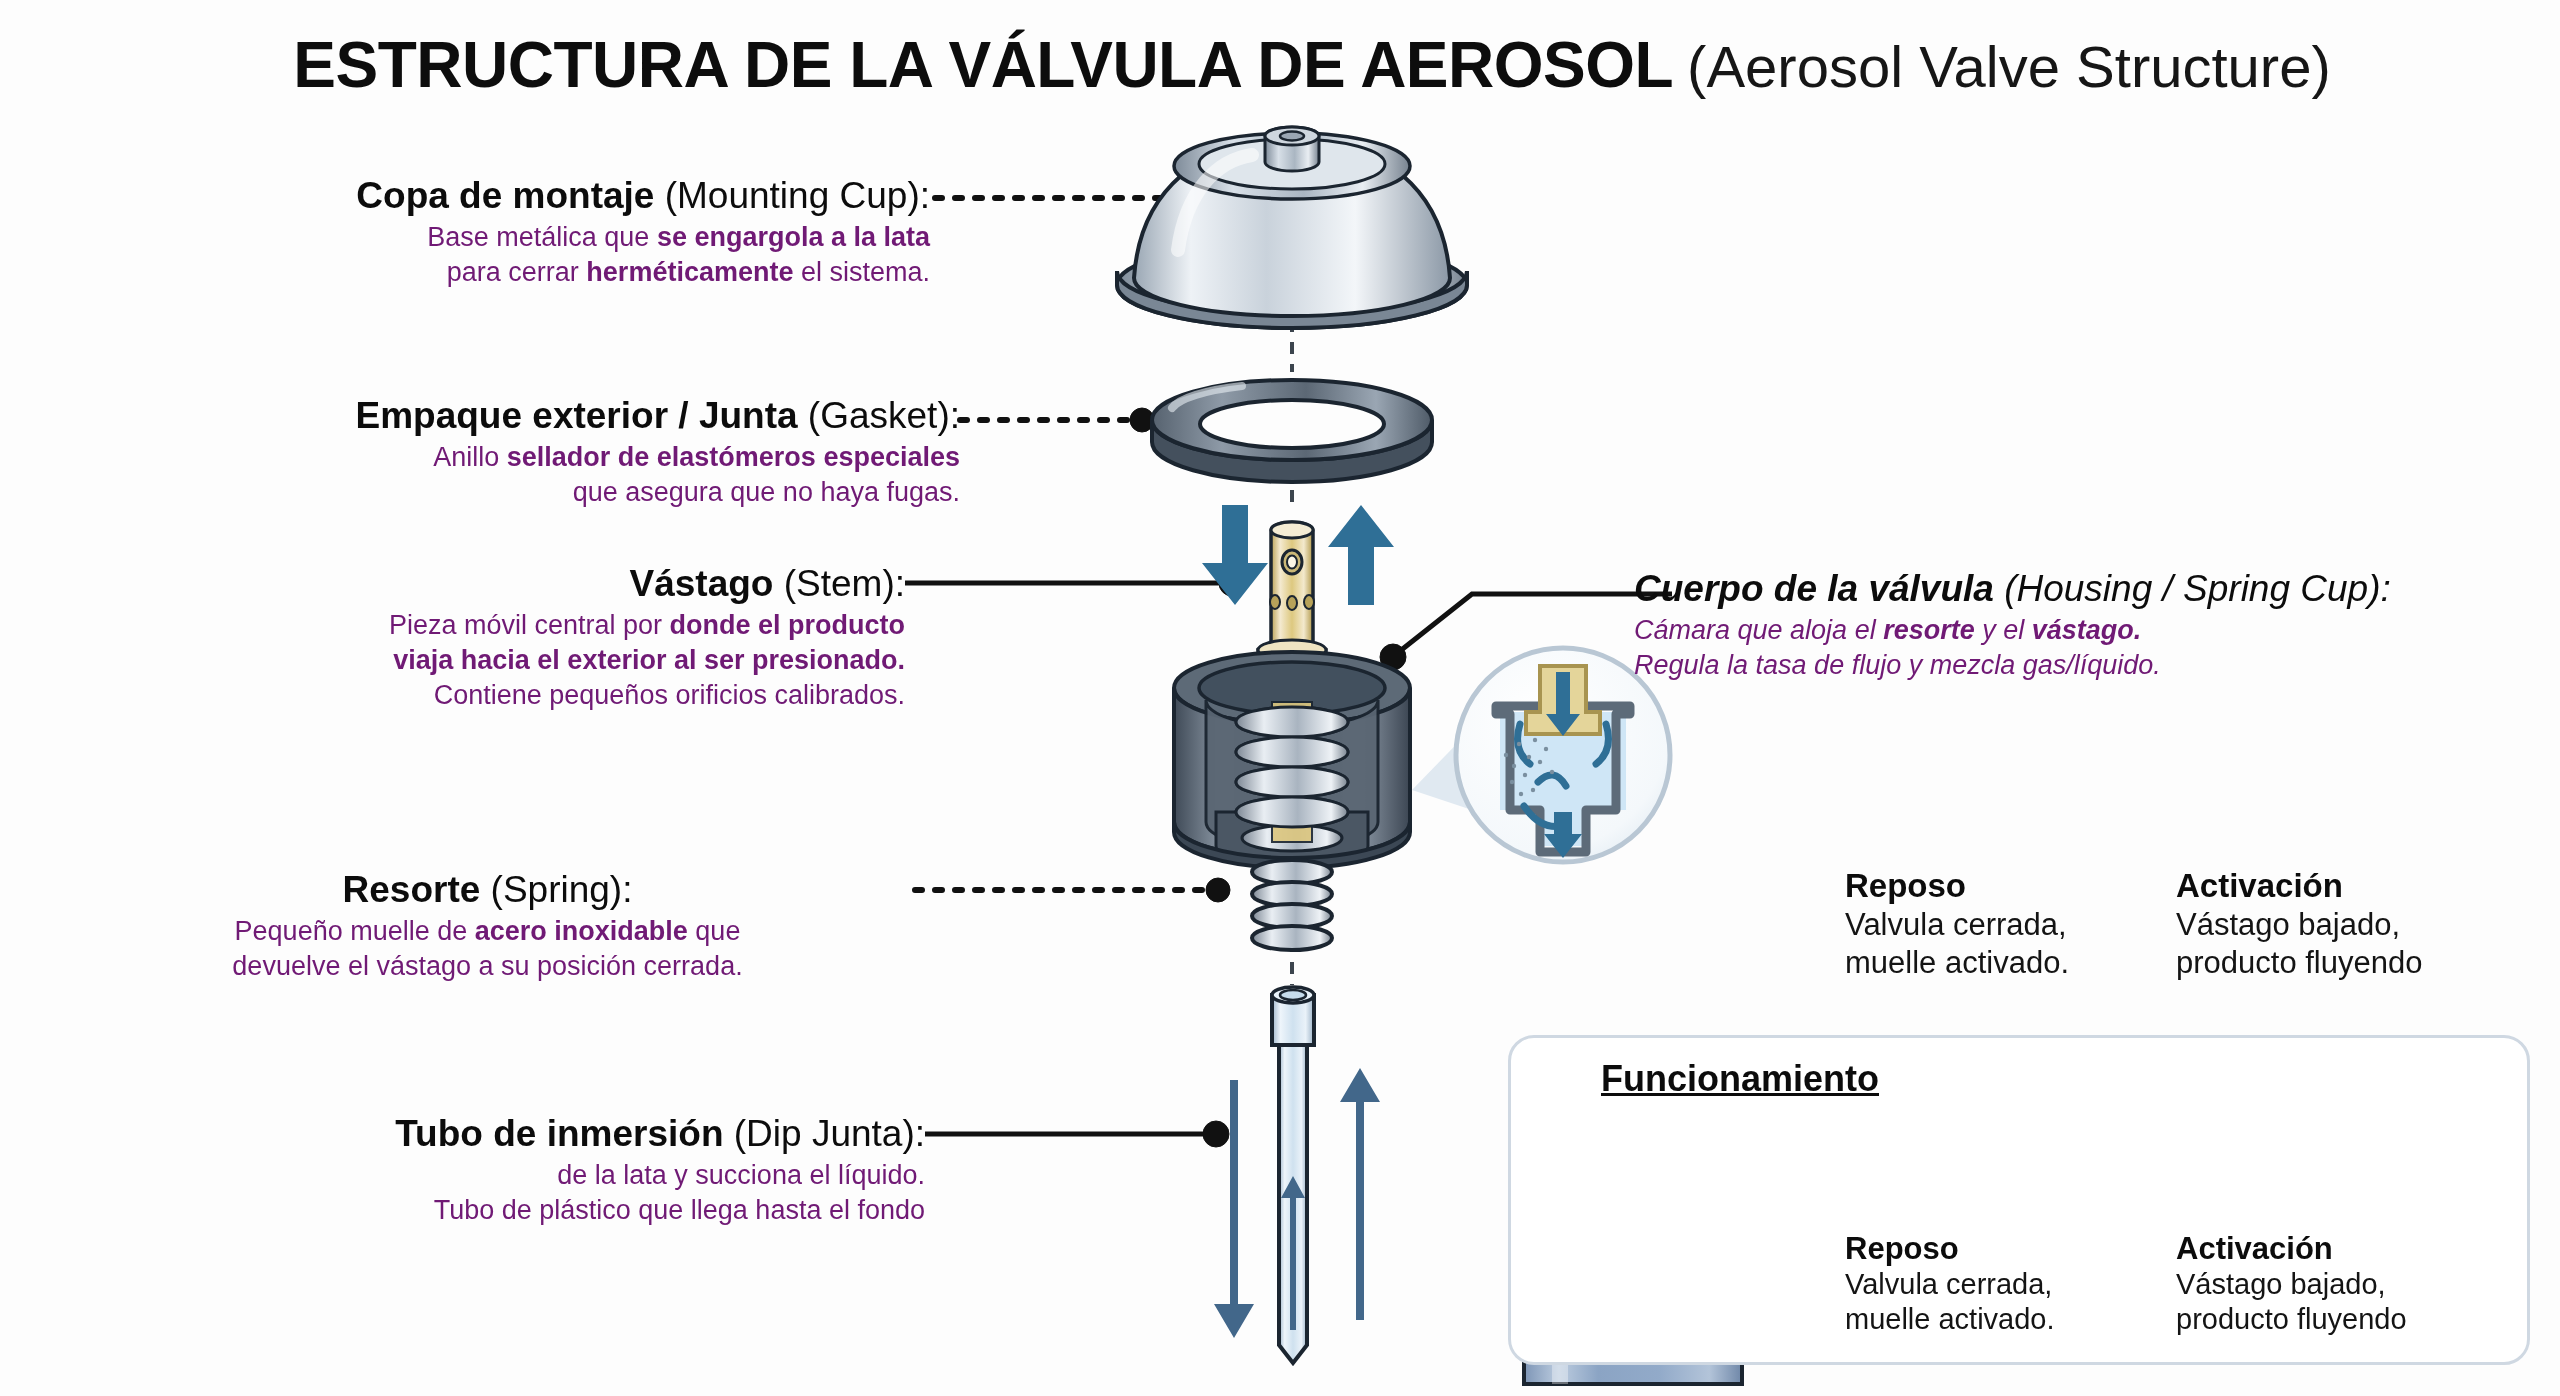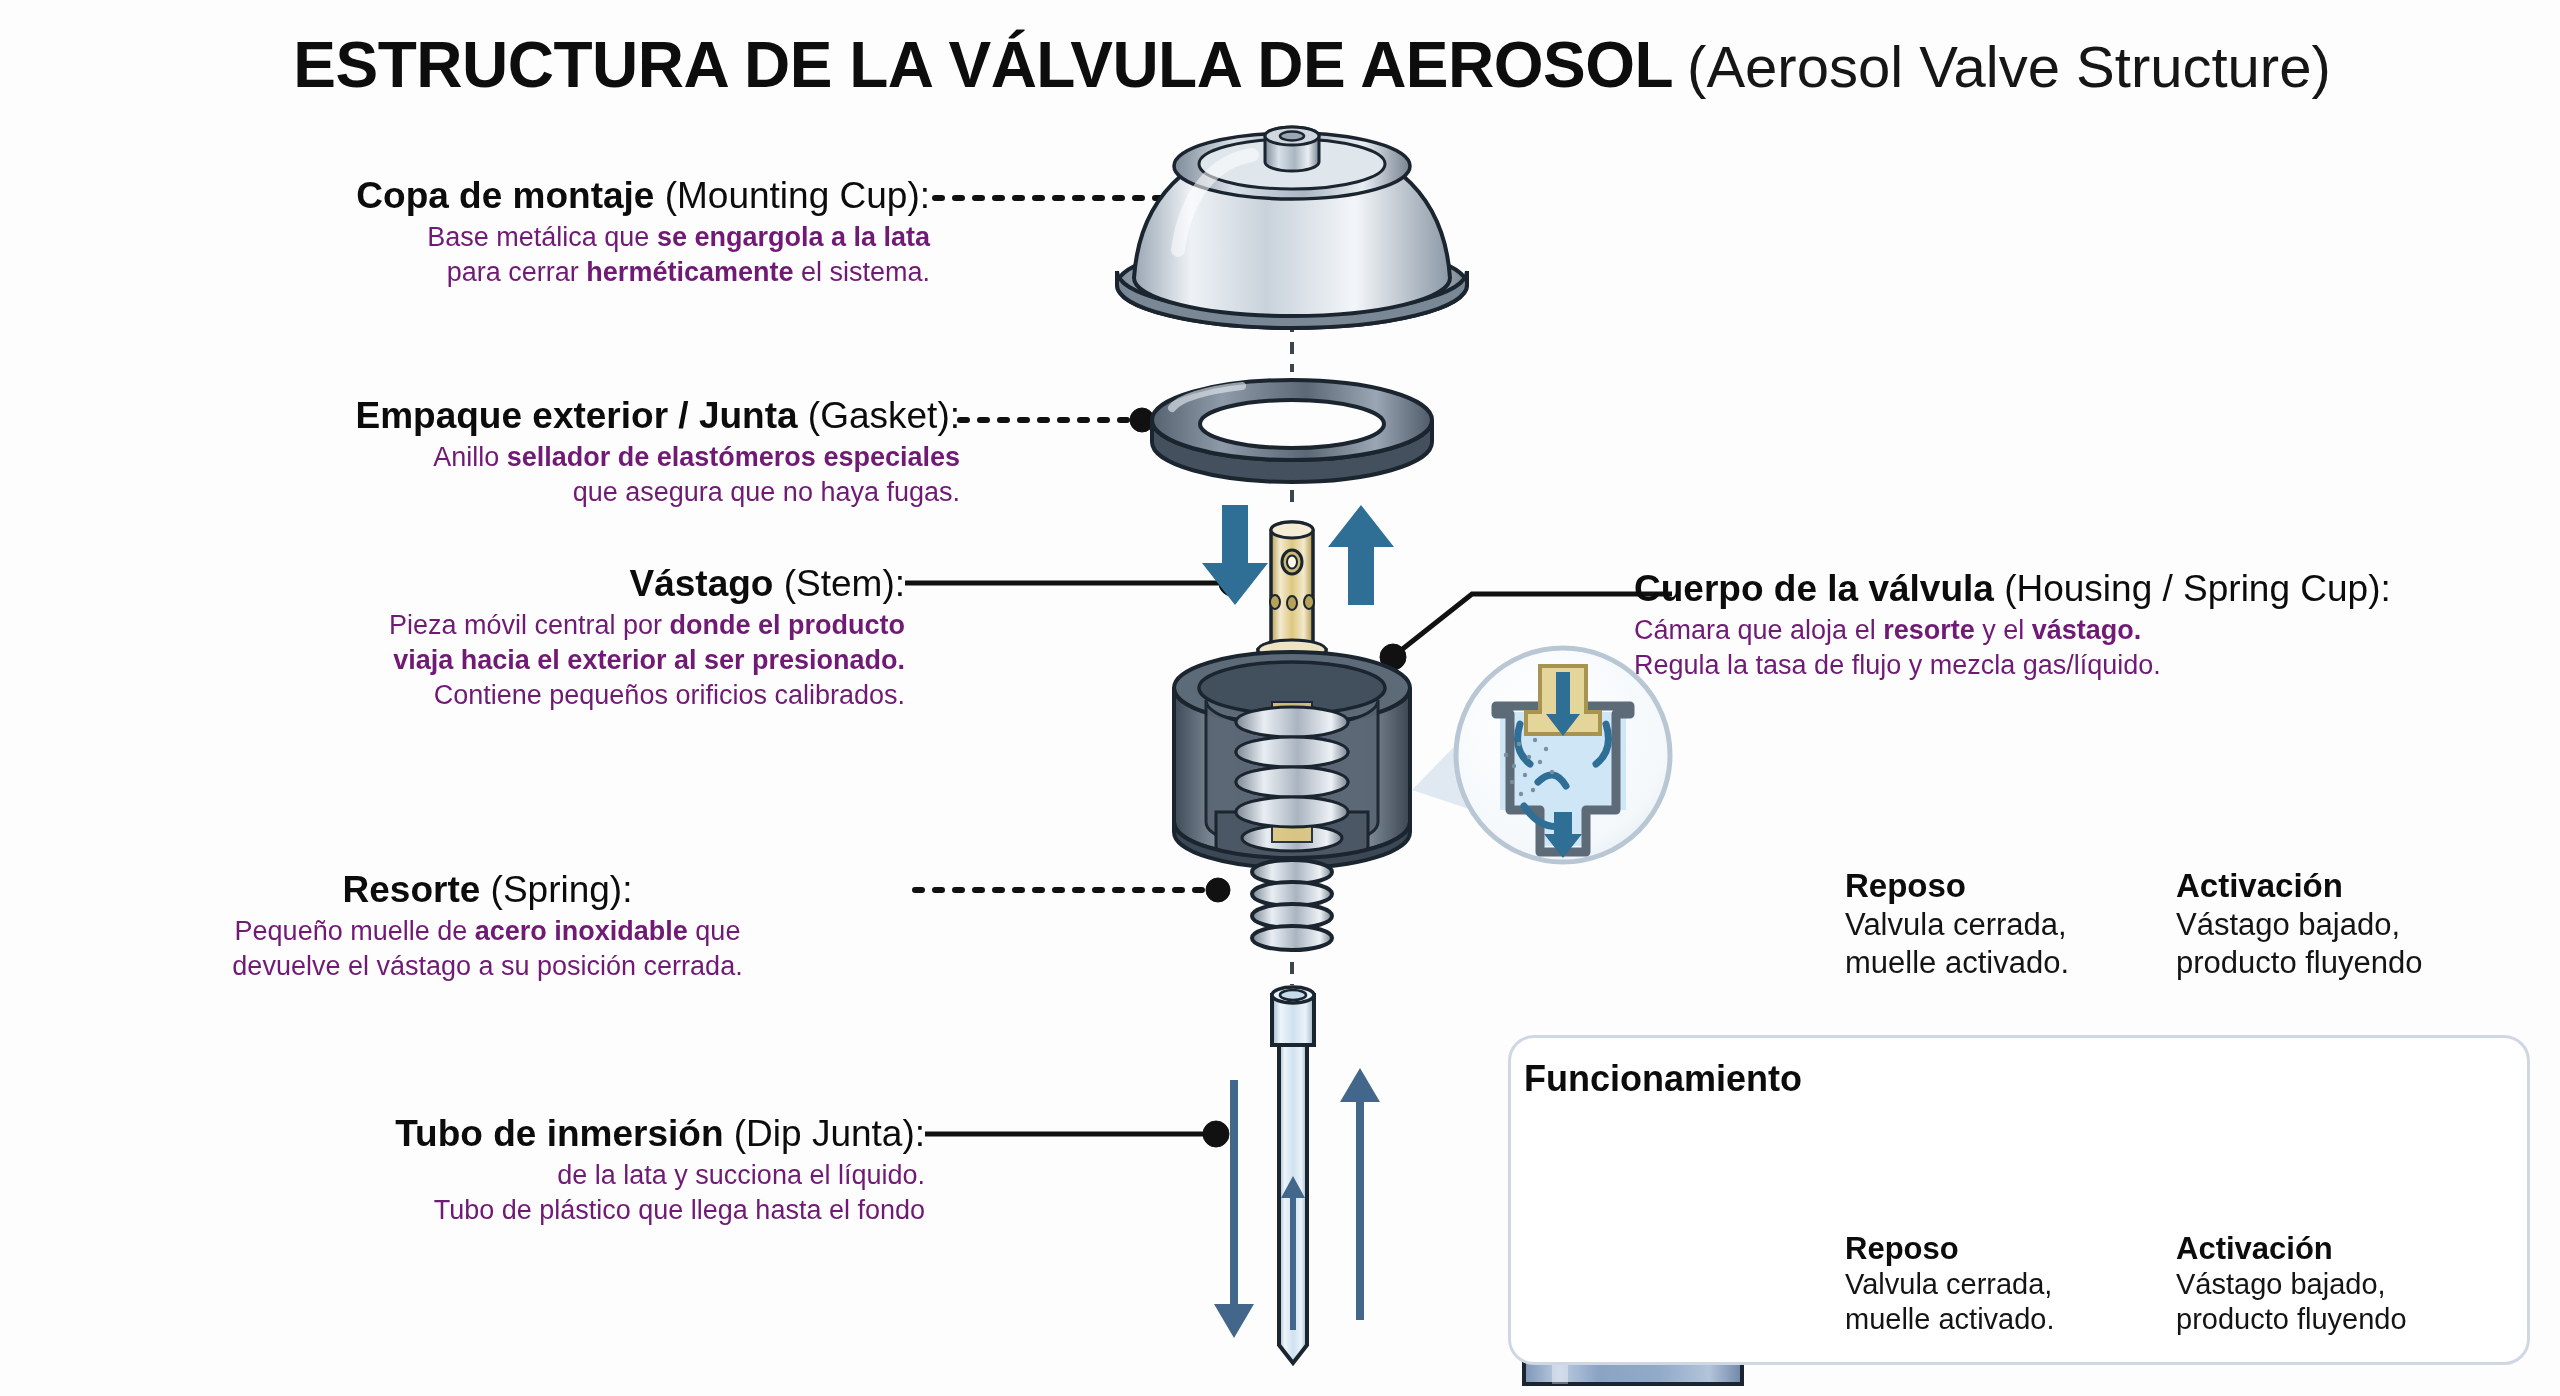--- a/index.html
+++ b/index.html
@@ -55,21 +55,21 @@
     font-weight: 400;
   }
   .callout .body {
     font-size: 27px;
     font-weight: 400;
     color: #701a75;
     display: block;
   }
   .callout .body b { font-weight: 700; }
   .ralign { text-align: right; }
-  .lalign { text-align: left; }
+  .lalign { text-align: left; font-style: italic; }
 
   
   .state-cap {
     position: absolute;
     line-height: 1.22;
   }
   .state-cap .t {
     font-size: 33px;
     font-weight: 700;
     display: block;
@@ -89,25 +89,26 @@
     top: 1035px;
     width: 1022px;
     height: 330px;
     border: 3px solid #cfd8e2;
     border-radius: 26px;
     background: #ffffff;
     box-sizing: border-box;
   }
   #func-title {
     position: absolute;
-    left: 1524px;
+    left: 1601px;
     top: 1058px;
     font-size: 36px;
     font-weight: 700;
     color: #0c0c0c;
+    text-decoration: underline;
   }
   .mini-cap {
     position: absolute;
     line-height: 1.20;
   }
   .mini-cap .t {
     font-size: 31px;
     font-weight: 700;
     display: block;
     color: #0c0c0c;

